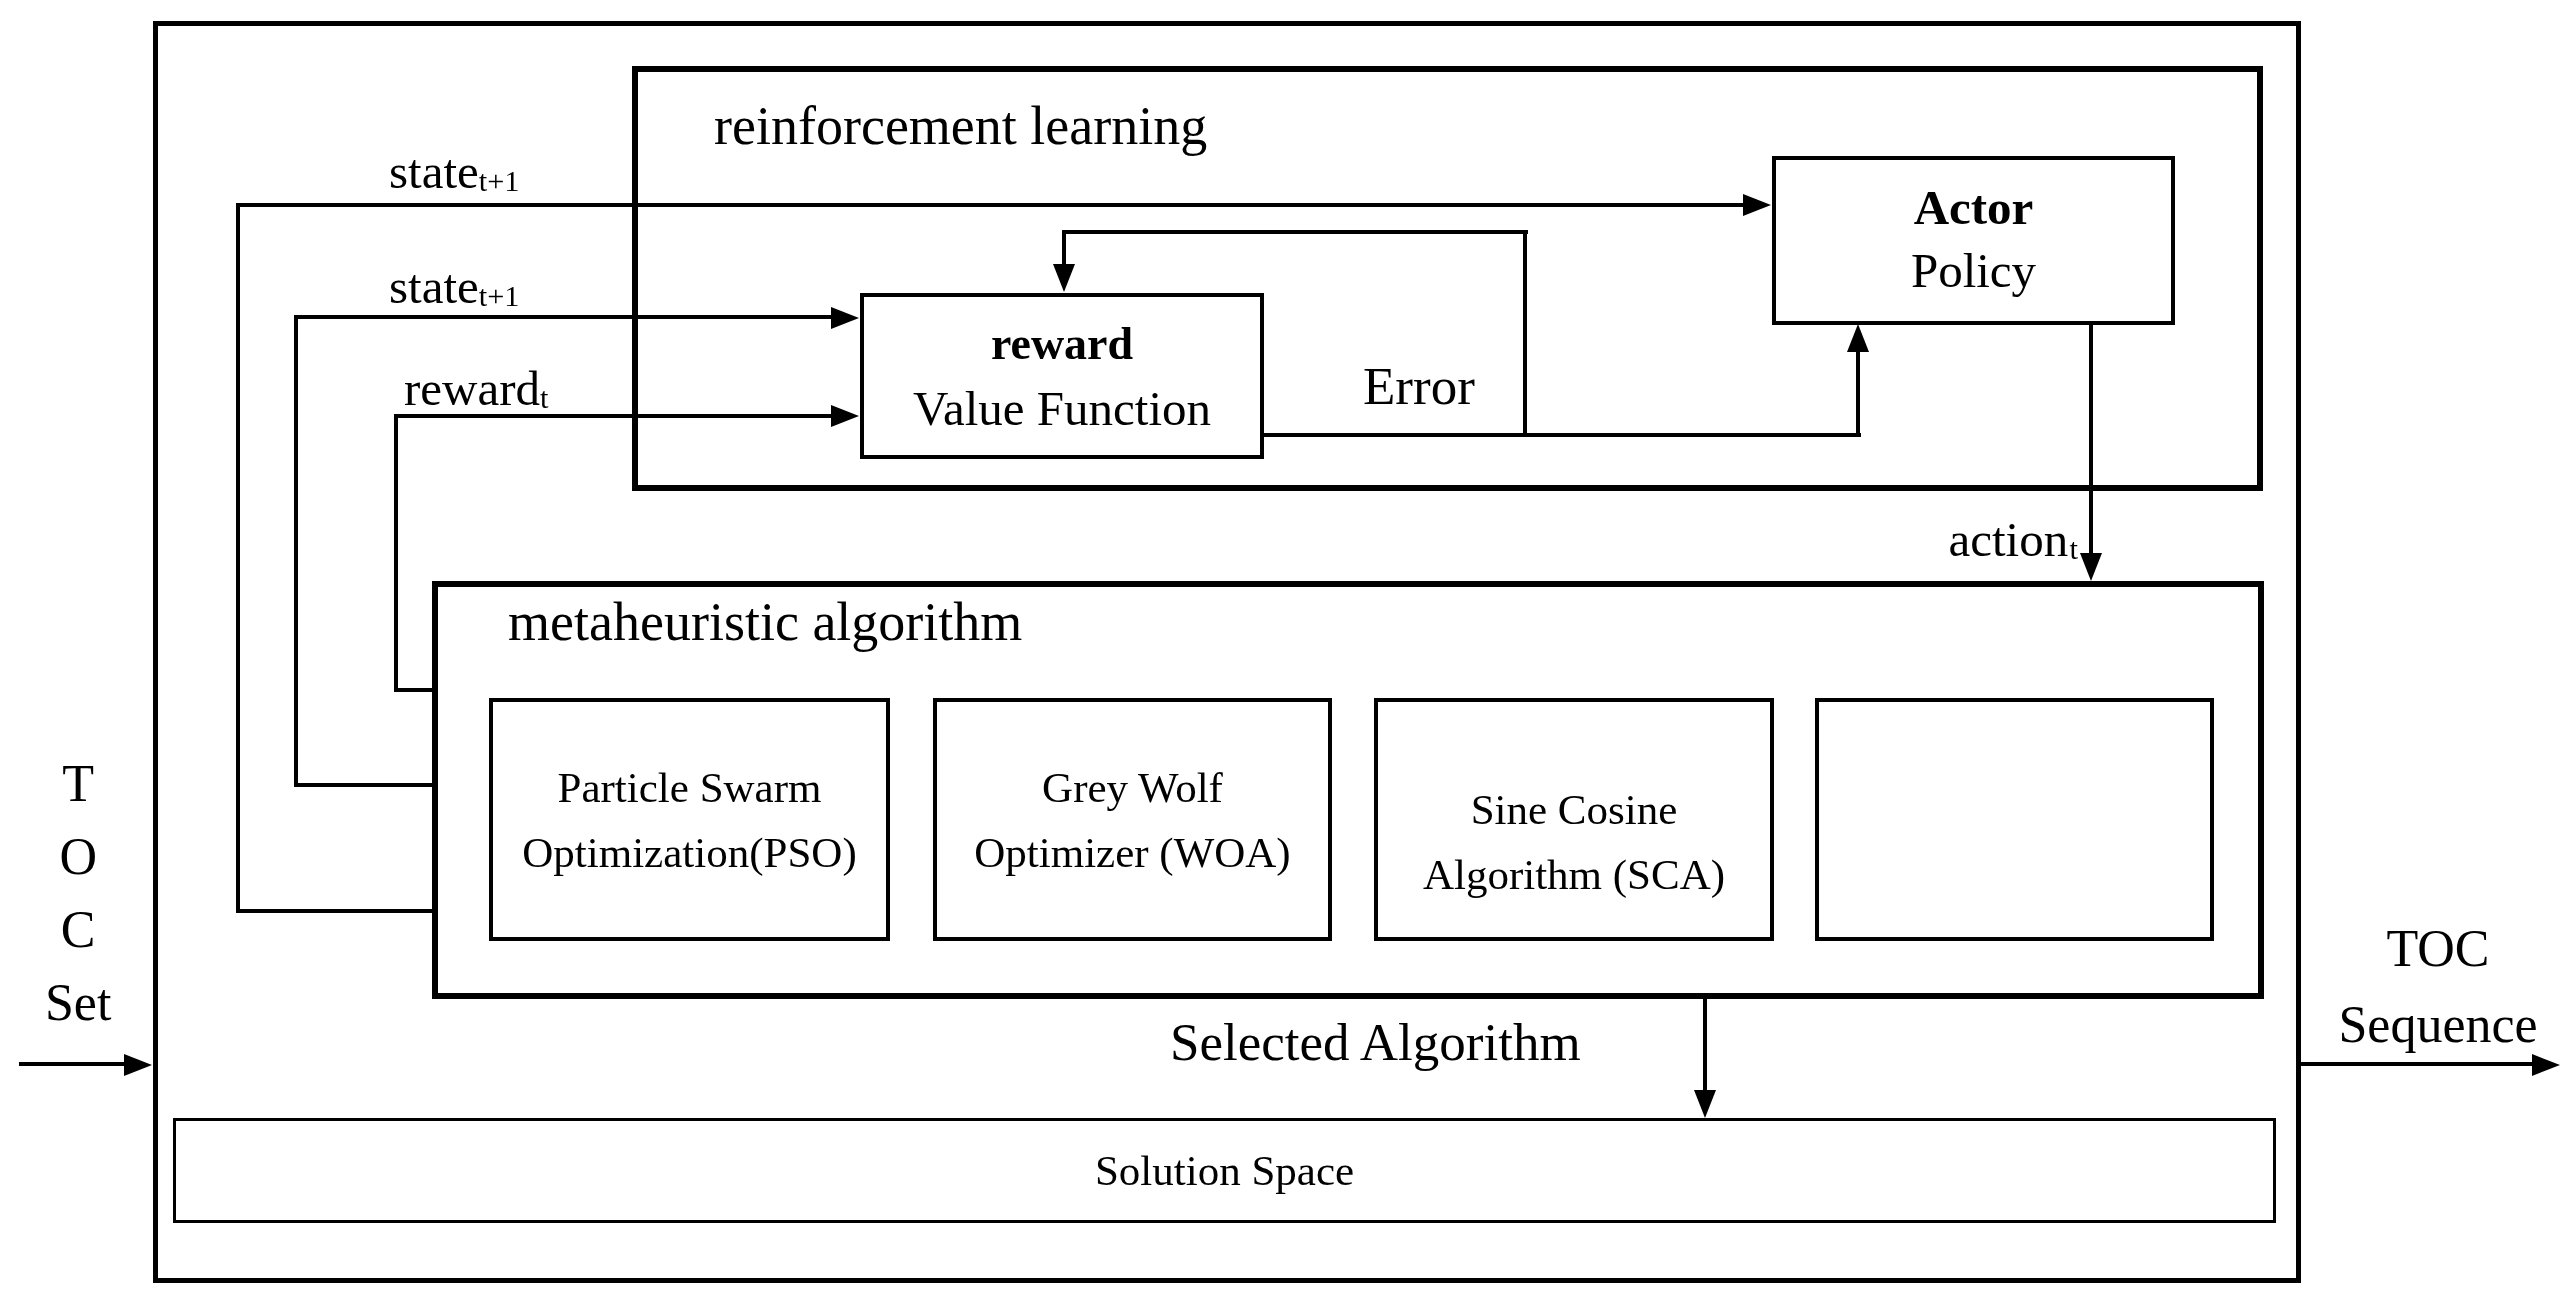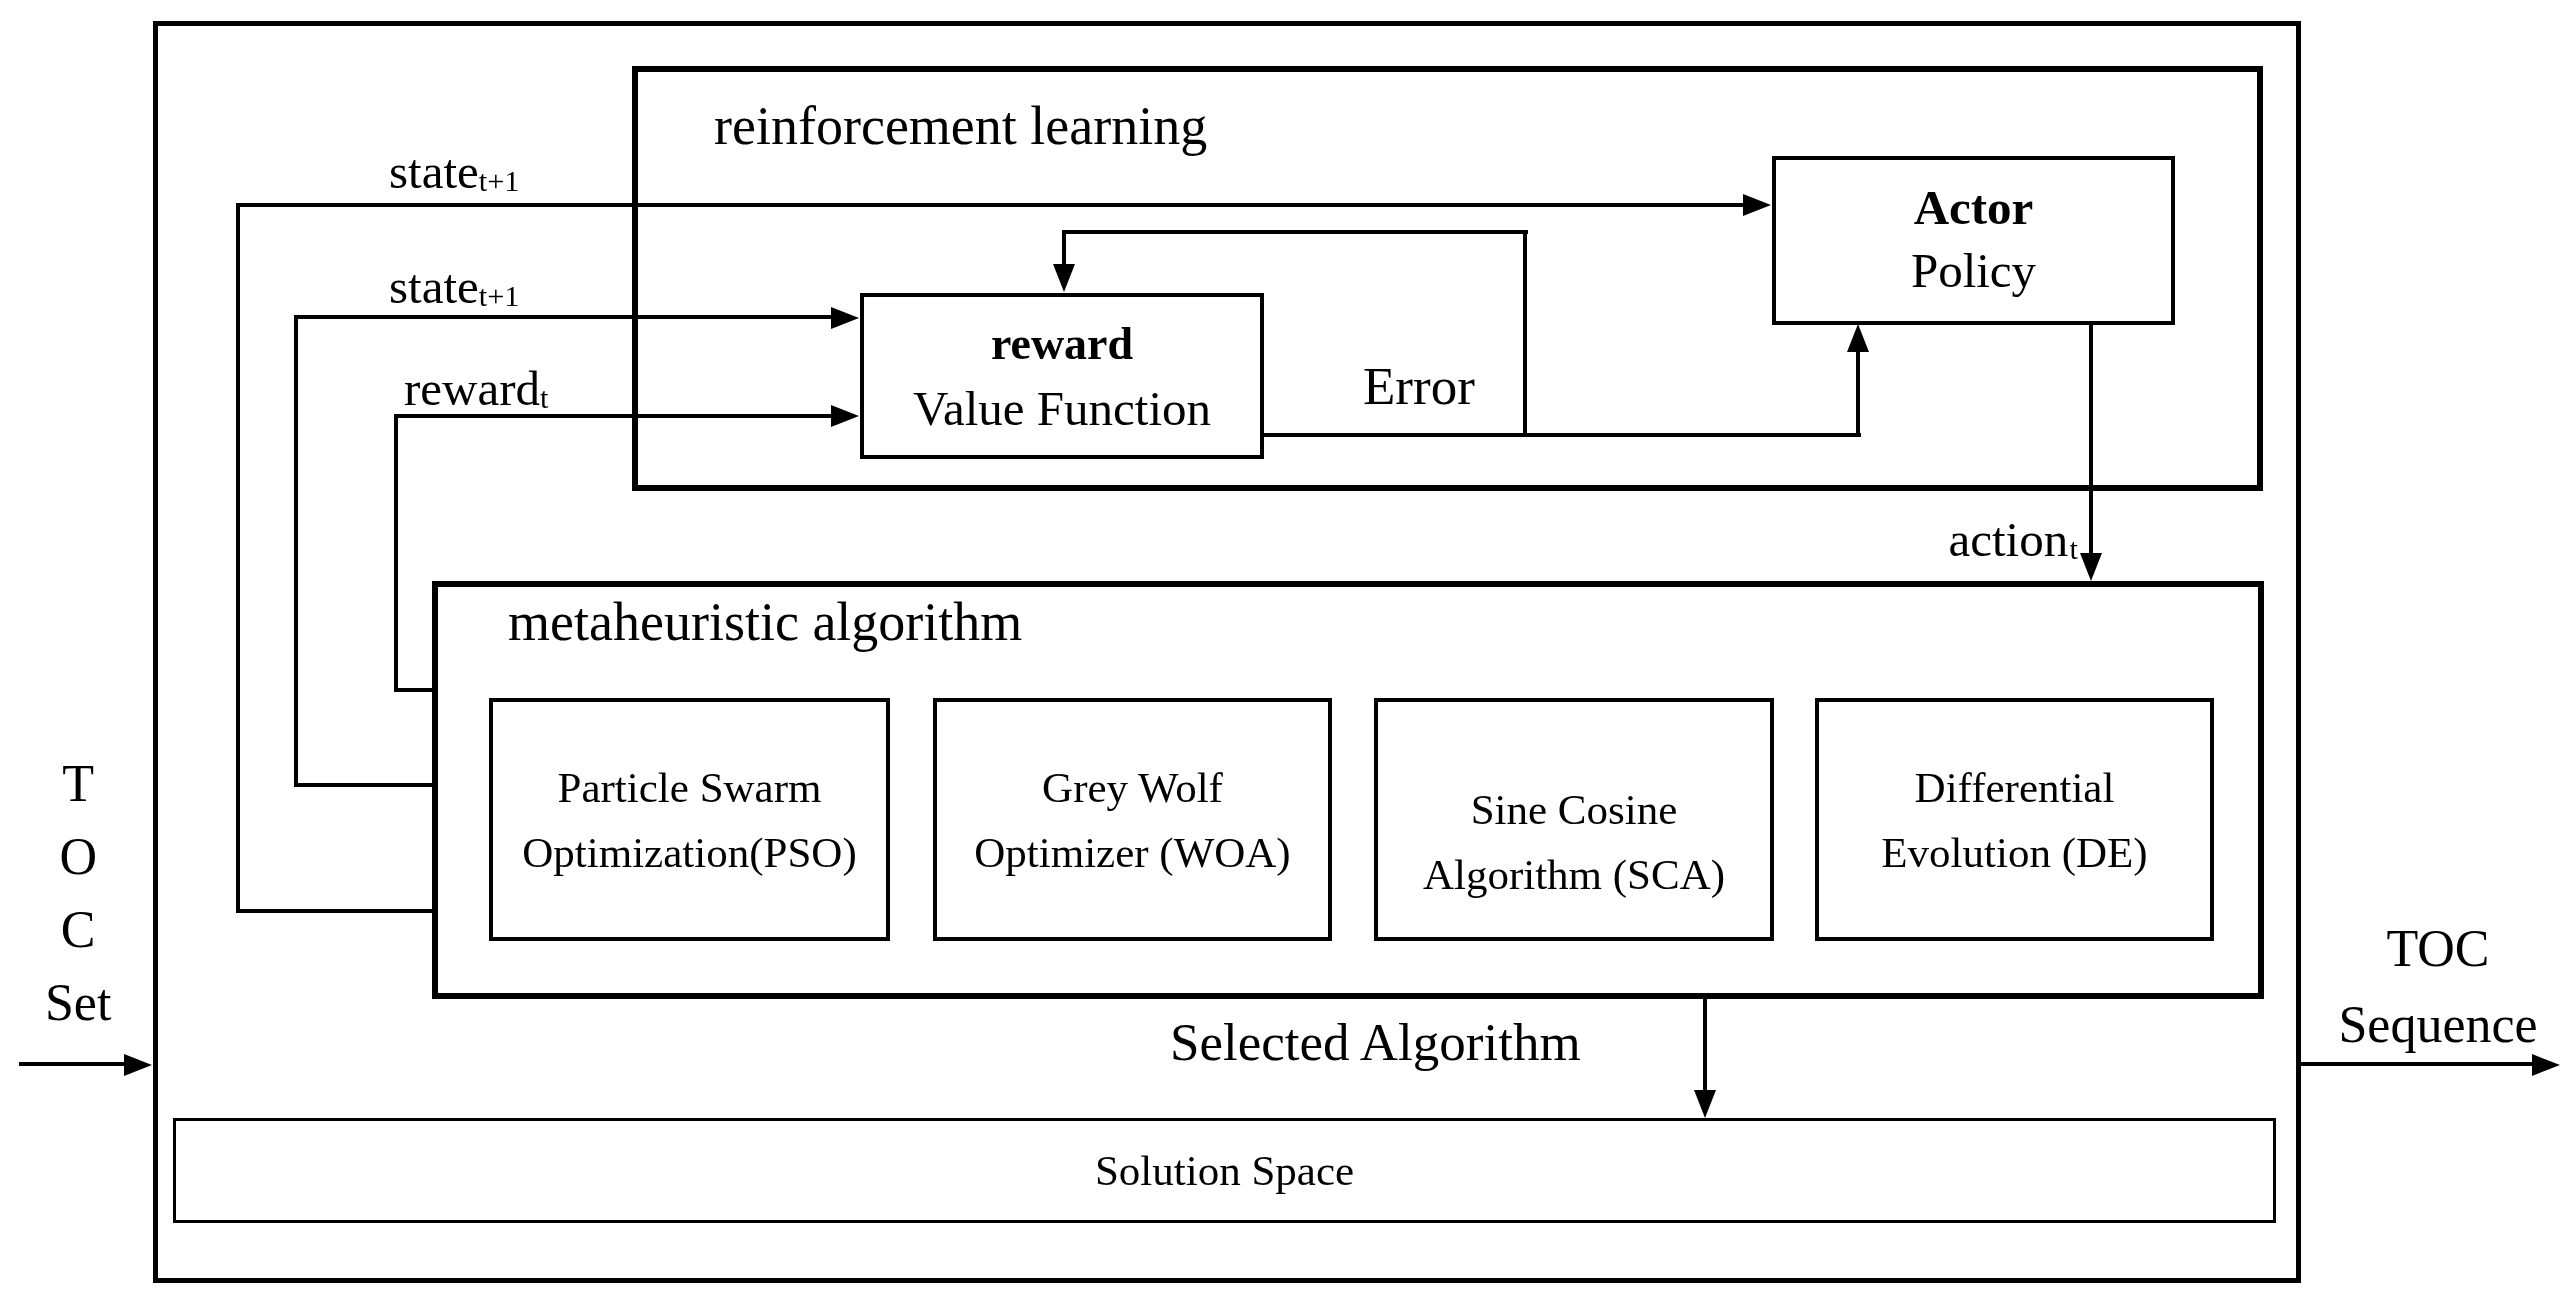--- a/index.html
+++ b/index.html
@@ -117,24 +117,20 @@
     <span class="l">Optimizer (WOA)</span>
   </div>
 
   <div class="box" style="left:1374px; top:698px; width:400px; height:243px;"></div>
   <div class="nodetext" style="left:1374px; top:698px; width:400px; height:264px; font-size:43px; line-height:65px;margin-top:12px;">
     <span class="l">Sine Cosine</span>
     <span class="l">Algorithm (SCA)</span>
   </div>
 
   <div class="box" style="left:1815px; top:698px; width:399px; height:243px;"></div>
-  <div class="nodetext" style="left:1815px; top:698px; width:399px; height:243px; font-size:43px; line-height:65px;">
-    <span class="l">Differential</span>
-    <span class="l">Evolution (DE)</span>
-  </div>
 
   <div class="lbl f78" style="left:1170px; top:1016px;">Selected Algorithm</div>
   <div class="ln" style="left:1703px; top:999px; width:4.1px; height:93px;"></div>
   <div class="ah ah-down" style="left:1694px; top:1090px;"></div>
 
   <div class="box b5" style="left:173px; top:1118px; width:2103px; height:105px;"></div>
   <div class="nodetext" style="left:173px; top:1118px; width:2103px; height:105px; font-size:43px;">
     <span class="l">Solution Space</span>
   </div>
 

